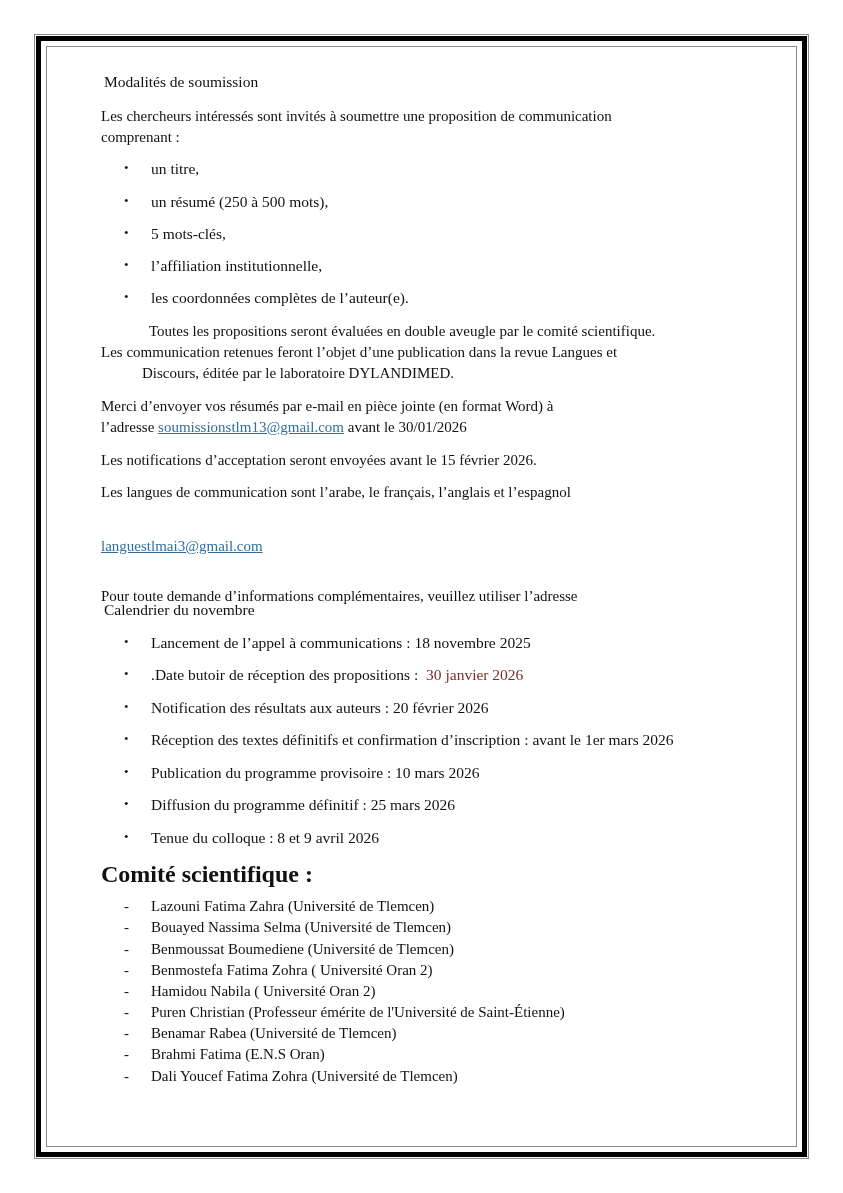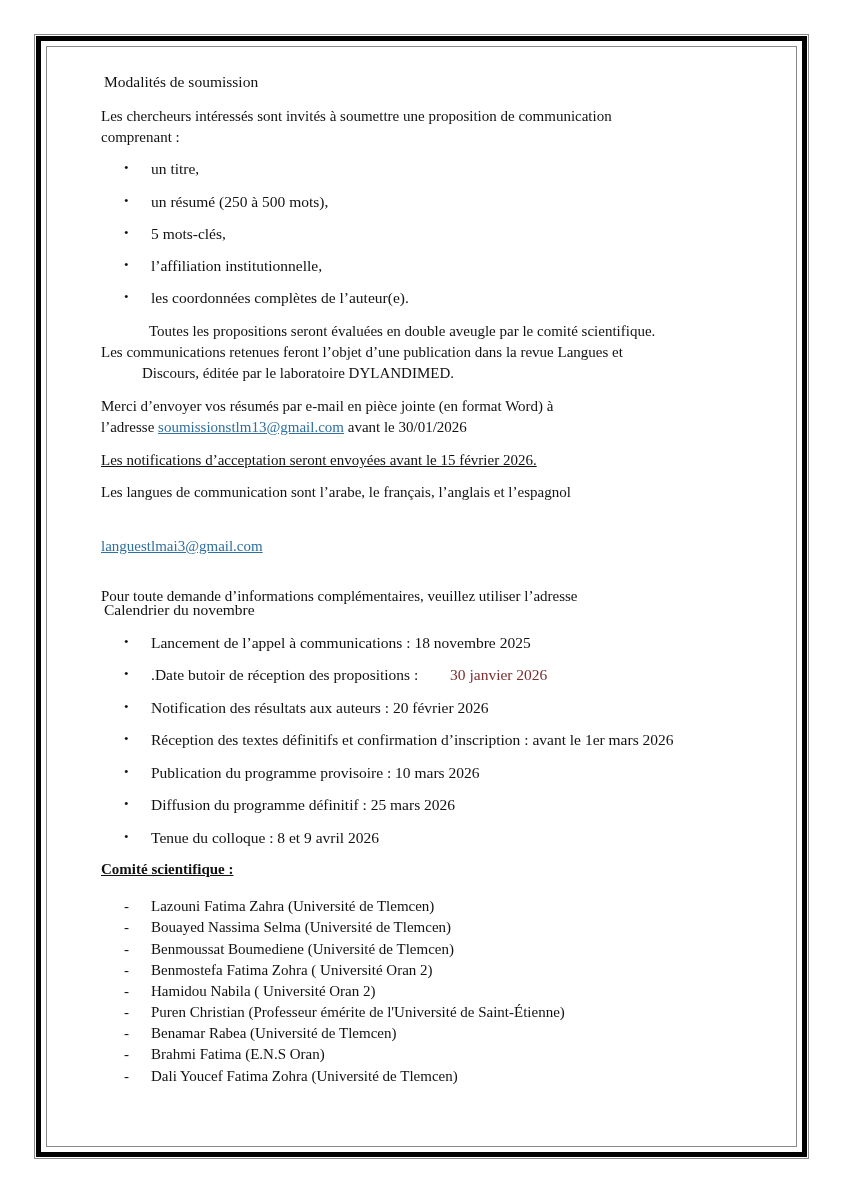--- a/index.html
+++ b/index.html
@@ -14,22 +14,22 @@
   .content { position: absolute; left: 0; top: 0; width: 843px; }
   .h { position: absolute; font-weight: normal; font-size: 15.5px; }
   .p { position: absolute; left: 101px; font-size: 15px; line-height: 20px; white-space: nowrap; }
   .bul { position: absolute; left: 124px; font-size: 15.5px; white-space: nowrap; }
   .bul .dot { position: absolute; left: 0; top: 0; font-size: 13px; }
   .bul .txt { position: absolute; left: 27px; top: 0; }
   .dash { position: absolute; left: 124px; font-size: 15px; white-space: nowrap; }
   .dash .mk { position: absolute; left: 0; top: 0; }
   .dash .txt { position: absolute; left: 27px; top: 0; }
   a.link { color: #2f6f9f; text-decoration: underline; }
-  .red { color: #7b2c2c; margin-left: 24px; }
-  .big { position: absolute; left: 101px; font-weight: bold; font-size: 15px; text-decoration: underline; }
+  .red { color: #7b2c2c; }
+  .big { position: absolute; left: 101px; font-weight: bold; font-size: 24px; }
 </style>
 </head>
 <body>
 
 <div class="frame-outer">
   <div class="frame-black">
     <div class="frame-inner"></div>
   </div>
 </div>
 
@@ -54,27 +54,27 @@
   <div class="bul" style="top:257px;">
     <span class="dot">•</span>
     <span class="txt">l’affiliation institutionnelle,</span>
   </div>
   <div class="bul" style="top:289px;">
     <span class="dot">•</span>
     <span class="txt">les coordonnées complètes de l’auteur(e).</span>
   </div>
 
   <div class="p" style="top:321px;margin-left:48px;">Toutes les propositions seront évaluées en double aveugle par le comité scientifique.</div>
-  <div class="p" style="top:342px;">Les communications retenues feront l’objet d’une publication dans la revue Langues et</div>
+  <div class="p" style="top:342px;">Les communication retenues feront l’objet d’une publication dans la revue Langues et</div>
   <div class="p" style="top:363px;margin-left:41px;">Discours, éditée par le laboratoire DYLANDIMED.</div>
 
   <div class="p" style="top:396px;">Merci d’envoyer vos résumés par e-mail en pièce jointe (en format Word) à</div>
   <div class="p" style="top:417px;"><span>l’adresse </span><a class="link">soumissionstlm13@gmail.com</a><span> avant le 30/01/2026</span></div>
 
-  <div class="p" style="top:450px;text-decoration:underline;">Les notifications d’acceptation seront envoyées avant le 15 février 2026.</div>
+  <div class="p" style="top:450px;">Les notifications d’acceptation seront envoyées avant le 15 février 2026.</div>
   <div class="p" style="top:482px;">Les langues de communication sont l’arabe, le français, l’anglais et l’espagnol</div>
   <div class="p" style="top:546px;margin-top:40px;">Pour toute demande d’informations complémentaires, veuillez utiliser l’adresse</div>
   <div class="p" style="top:536px;"><a class="link">languestlmai3@gmail.com</a></div>
 
   <div class="h" style="left:104px; top:601px;">Calendrier du novembre</div>
 
   <div class="bul" style="top:634px;">
     <span class="dot">•</span>
     <span class="txt">Lancement de l’appel à communications : 18 novembre 2025</span>
   </div>

